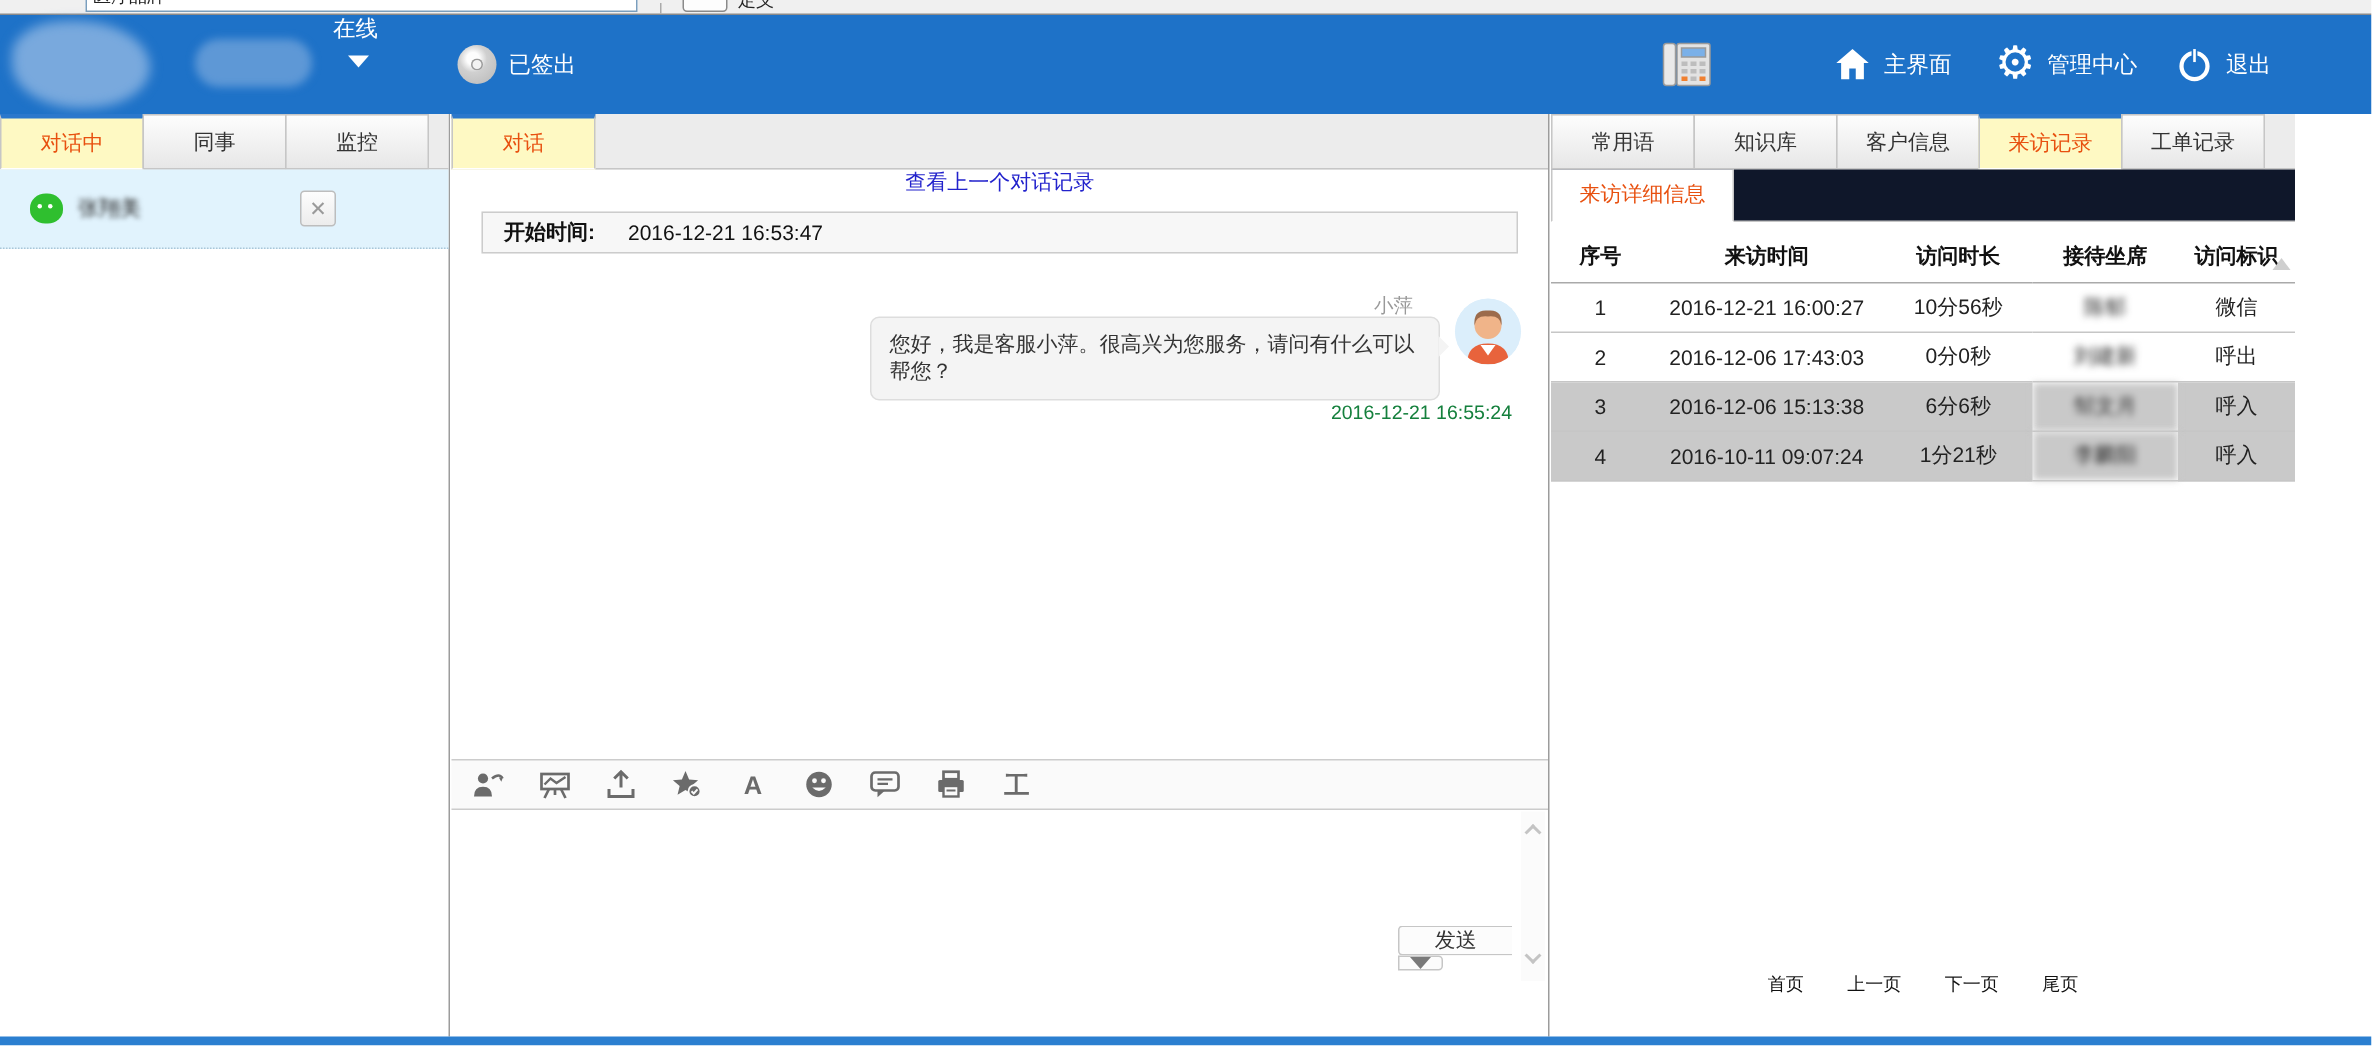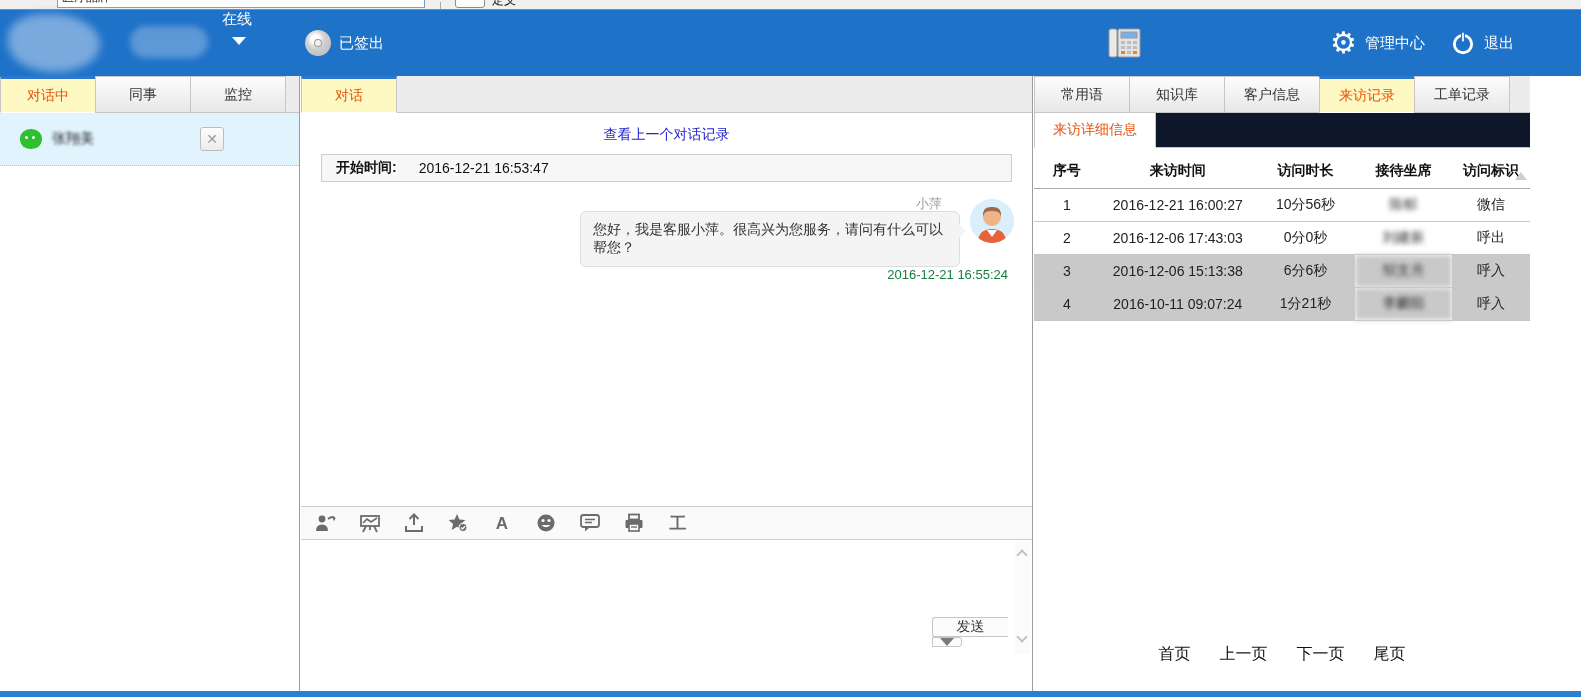--- a/index.html
+++ b/index.html
@@ -49,21 +49,21 @@
   .conv-item { position:relative; height:53px; background:#e1f3fd; border-bottom:1px dotted #a9c6d8; cursor:pointer; }
   .wechat-ico { position:absolute; left:20px; top:16px; width:22px; height:20px; background:#2fbf2f; border-radius:48% 48% 46% 46%; }
   .wechat-ico::before { content:""; position:absolute; left:5px; top:7px; width:3px; height:3px; border-radius:50%; background:#fff; }
   .wechat-ico::after  { content:""; position:absolute; left:12px; top:7px; width:3px; height:3px; border-radius:50%; background:#fff; }
   .conv-name { position:absolute; left:52px; top:17px; font-size:14px; color:#222; filter:blur(1.6px); }
   .conv-close { position:absolute; left:200px; top:14px; width:24px; height:24px; border:1px solid #bdbdbd; border-radius:3px;
                 background:linear-gradient(#fdfdfd,#ececec); color:#9a9a9a; font-size:14px; display:flex; align-items:center; justify-content:center; cursor:pointer; }
 
   
   .chat-body { position:relative; height:430px; }
-  .history-link { display:block; text-align:center; padding-top:13px; color:#2222cc; font-size:14px; text-decoration:none; cursor:pointer; }
+  .history-link { display:block; text-align:center; padding-top:0; color:#2222cc; font-size:14px; text-decoration:none; cursor:pointer; }
   .time-box { position:relative; margin:10px 20px 0 20px; height:28px; background:#f7f7f7; border:1px solid #ccc; display:flex; align-items:center; }
   .time-label { font-weight:bold; margin-left:14px; font-size:14px; color:#111; }
   .time-value { margin-left:22px; font-size:14px; color:#111; }
   .msg-sender { position:absolute; right:90px; top:82px; color:#999; font-size:13px; }
   .avatar { position:absolute; right:18px; top:86px; width:44px; height:44px; border-radius:50%; background:#dbeefb; overflow:hidden; }
   .bubble { position:absolute; right:72px; top:98px; max-width:380px; background:#f4f4f4; border:1px solid #ddd; border-radius:6px;
             padding:9px 12px; font-size:14px; color:#333; }
   .bubble::after { content:""; position:absolute; right:-7px; top:12px; width:0; height:0;
                    border-top:7px solid transparent; border-bottom:7px solid transparent; border-left:7px solid #f4f4f4; }
   .msg-time { position:absolute; right:24px; top:154px; color:#15803d; font-size:13px; }
@@ -90,21 +90,21 @@
   
   .subtabbar { position:relative; height:35px; background:#0f172a; border-bottom:1px solid #c6c6c6; display:flex; }
   .subtab { padding:0 18px; height:35px; margin-bottom:-1px; display:flex; align-items:center; background:#fff;
             border:1px solid #c6c6c6; border-top:none; border-bottom:1px solid #fff; color:#e8500f; font-size:14px; cursor:pointer; }
   .visit-table { width:100%; border-collapse:collapse; margin-top:6px; font-size:14px; }
   .visit-table th { font-weight:bold; color:#111; padding:8px 4px; border-bottom:1px solid #aaa; text-align:center; }
   .visit-table td { padding:7px 4px; border-bottom:1px solid #c6c6c6; text-align:center; color:#222; }
   .visit-table tr.shaded td { background:#c9c9c9; }
   .blurred { filter:blur(2.5px); }
   .scroll-arrow { position:absolute; right:3px; top:96px; width:0; height:0; border-left:6px solid transparent; border-right:6px solid transparent; border-bottom:8px solid #cfcfcf; }
-  .pager { position:absolute; left:0; bottom:26px; width:100%; display:flex; justify-content:center; gap:29px; font-size:16px; color:#111; }
+  .pager { position:absolute; left:0; bottom:26px; width:100%; display:flex; justify-content:center; gap:29px; font-size:12px; color:#111; }
   .pager span { cursor:pointer; }
 
   
   .bottom-strip { position:absolute; left:0; top:691px; width:100%; height:6px; background:#2b7fd0; }
 </style>
 </head>
 <body>
 
 <div class="root">
 
@@ -141,20 +141,28 @@
           <rect x="16" y="22" width="4" height="3" fill="#bdbdbd"></rect>
             <rect x="22" y="22" width="4" height="3" fill="#bdbdbd"></rect>
             <rect x="28" y="22" width="4" height="3" fill="#bdbdbd"></rect>
           <rect x="16" y="27" width="4" height="3" fill="#f08030"></rect>
             <rect x="22" y="27" width="4" height="3" fill="#bdbdbd"></rect>
             <rect x="28" y="27" width="4" height="3" fill="#f08030"></rect>
         </svg>
       </span>
     </div>
 
+    <div class="hdr-item hdr-home">
+      <span class="ico">
+        <svg width="26" height="26" viewBox="0 0 24 24">
+            <path d="M12 2.5 L22 11 H19 V21 H14 V14.5 H10 V21 H5 V11 H2 Z" fill="#fff"></path>
+          </svg>
+      </span>
+      <span>主界面</span>
+    </div>
 
     <div class="hdr-item hdr-admin">
       <span class="ico gear-glyph">⚙</span>
       <span>管理中心</span>
     </div>
 
     <div class="hdr-item hdr-exit">
       <span class="ico">
         <svg width="26" height="26" viewBox="0 0 24 24">
           <circle cx="12" cy="13" r="8" fill="none" stroke="#fff" stroke-width="2.6"></circle>

